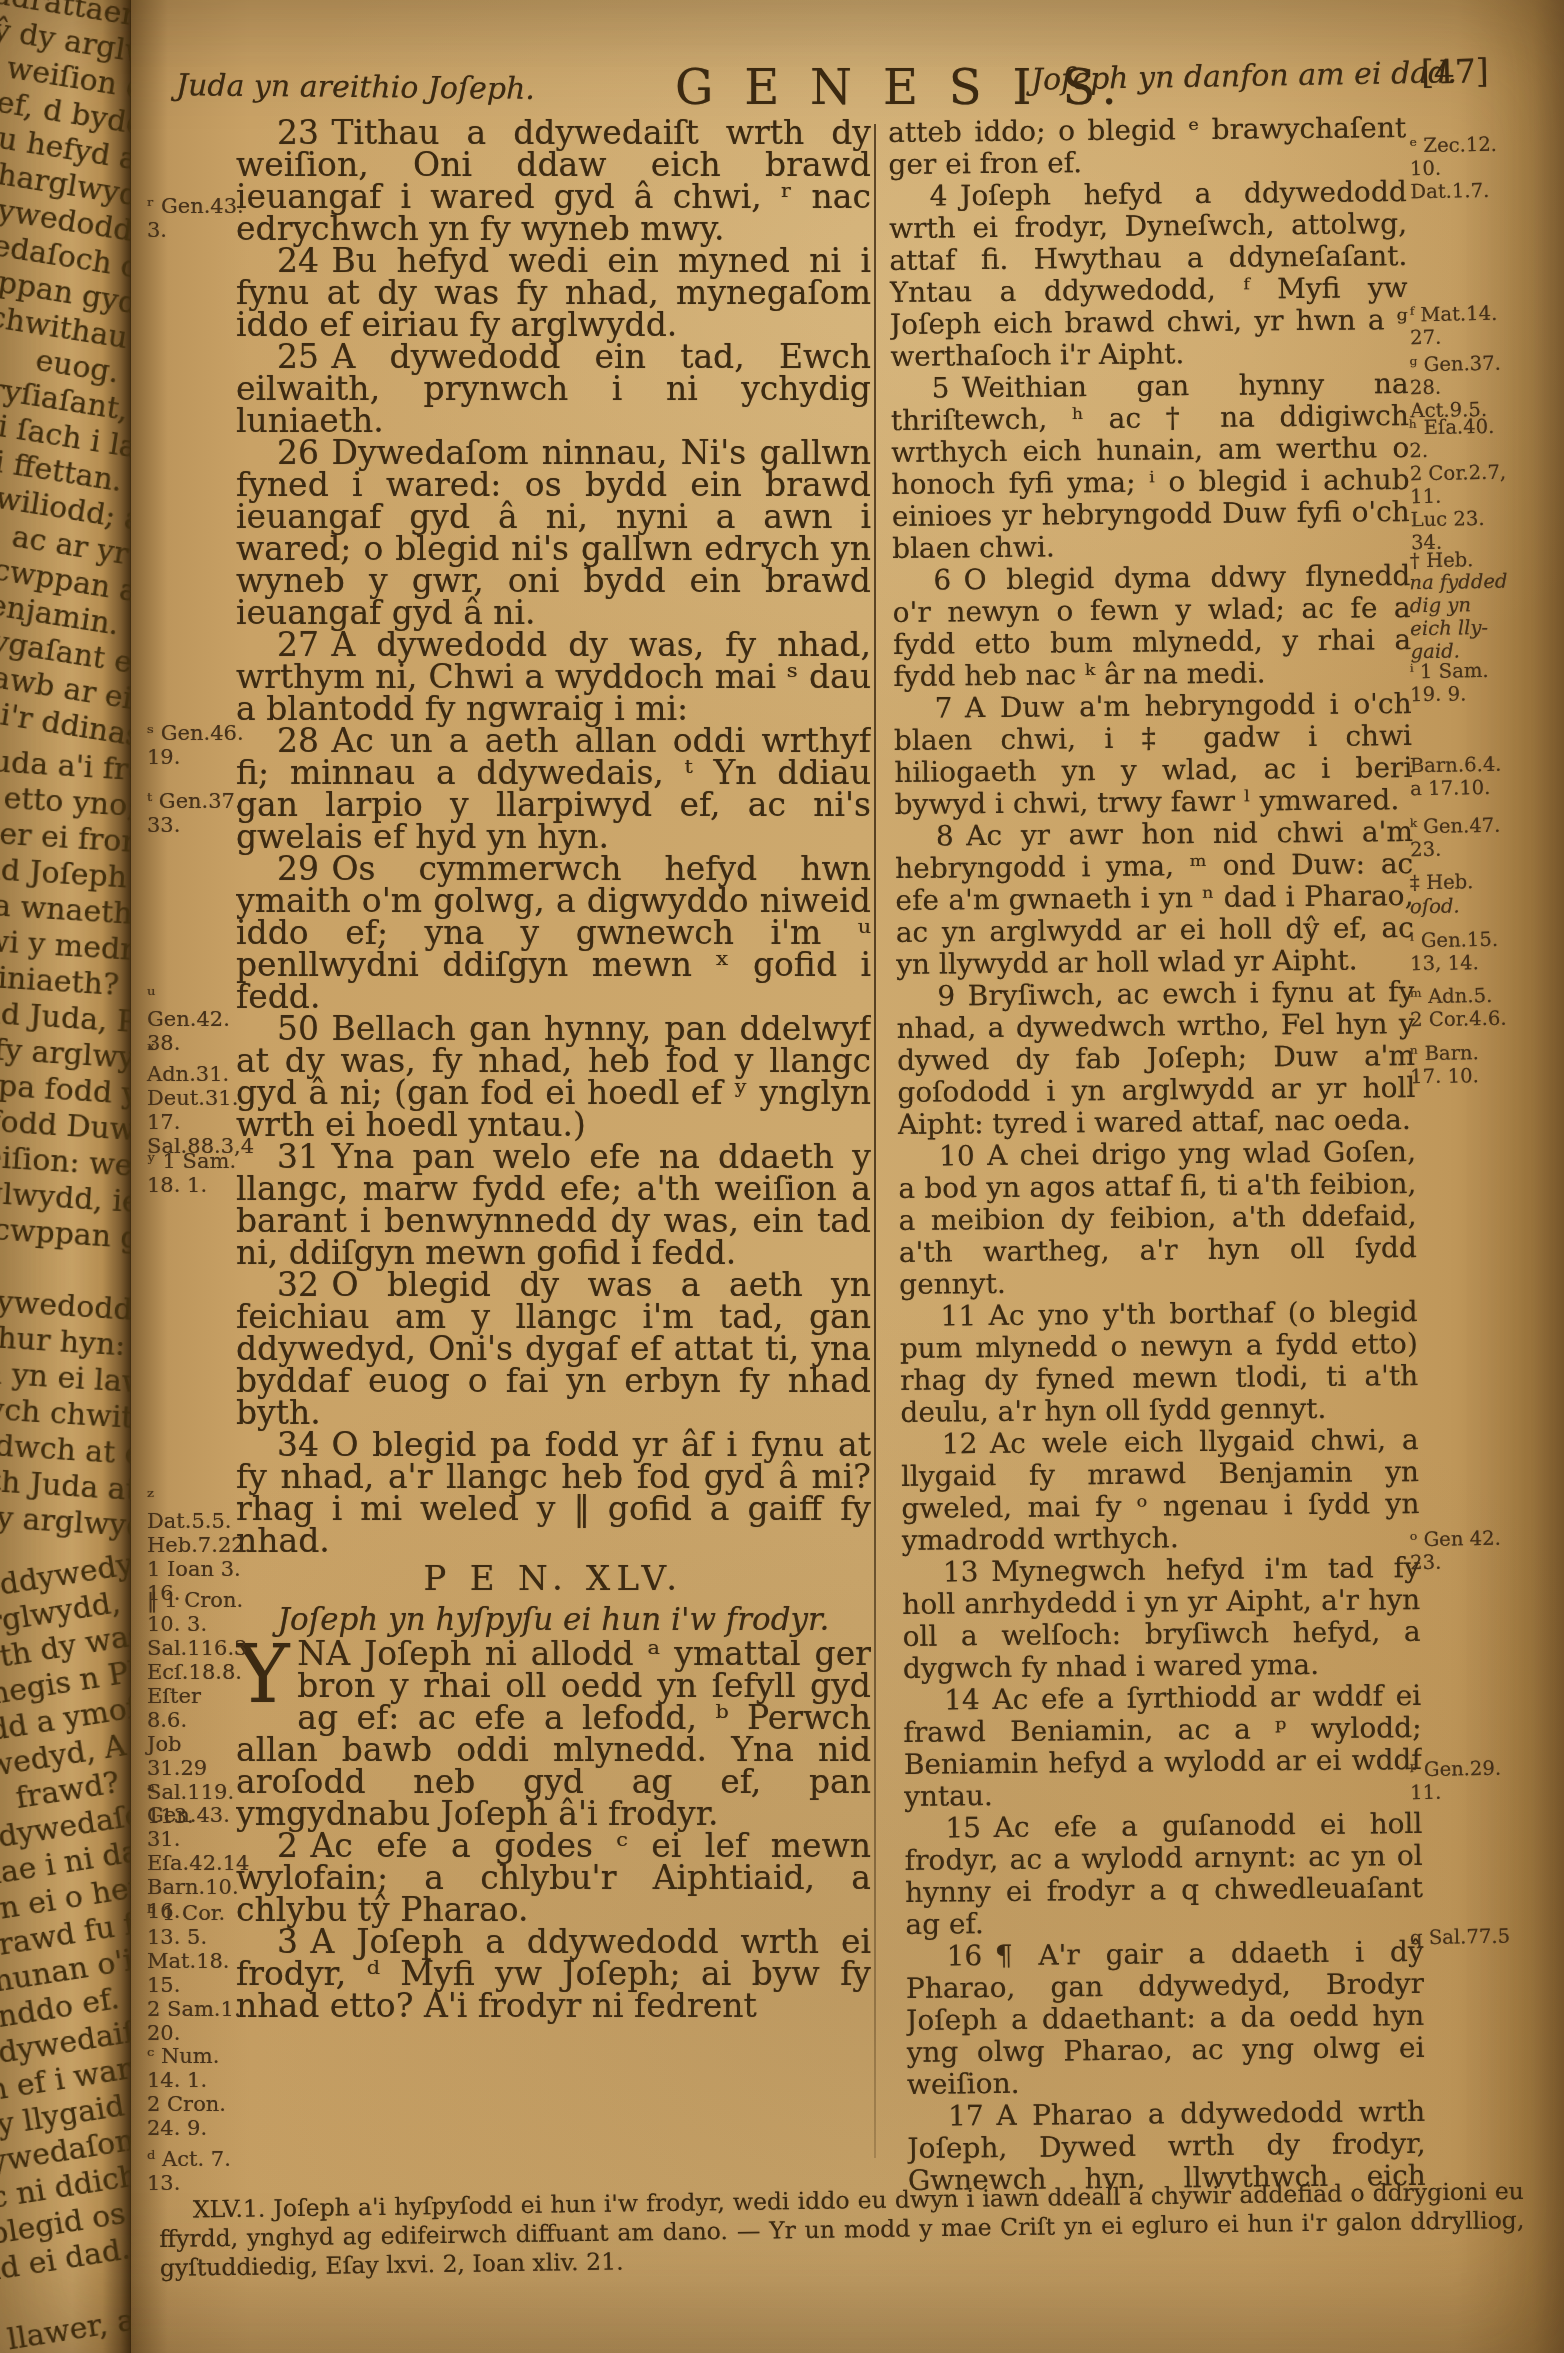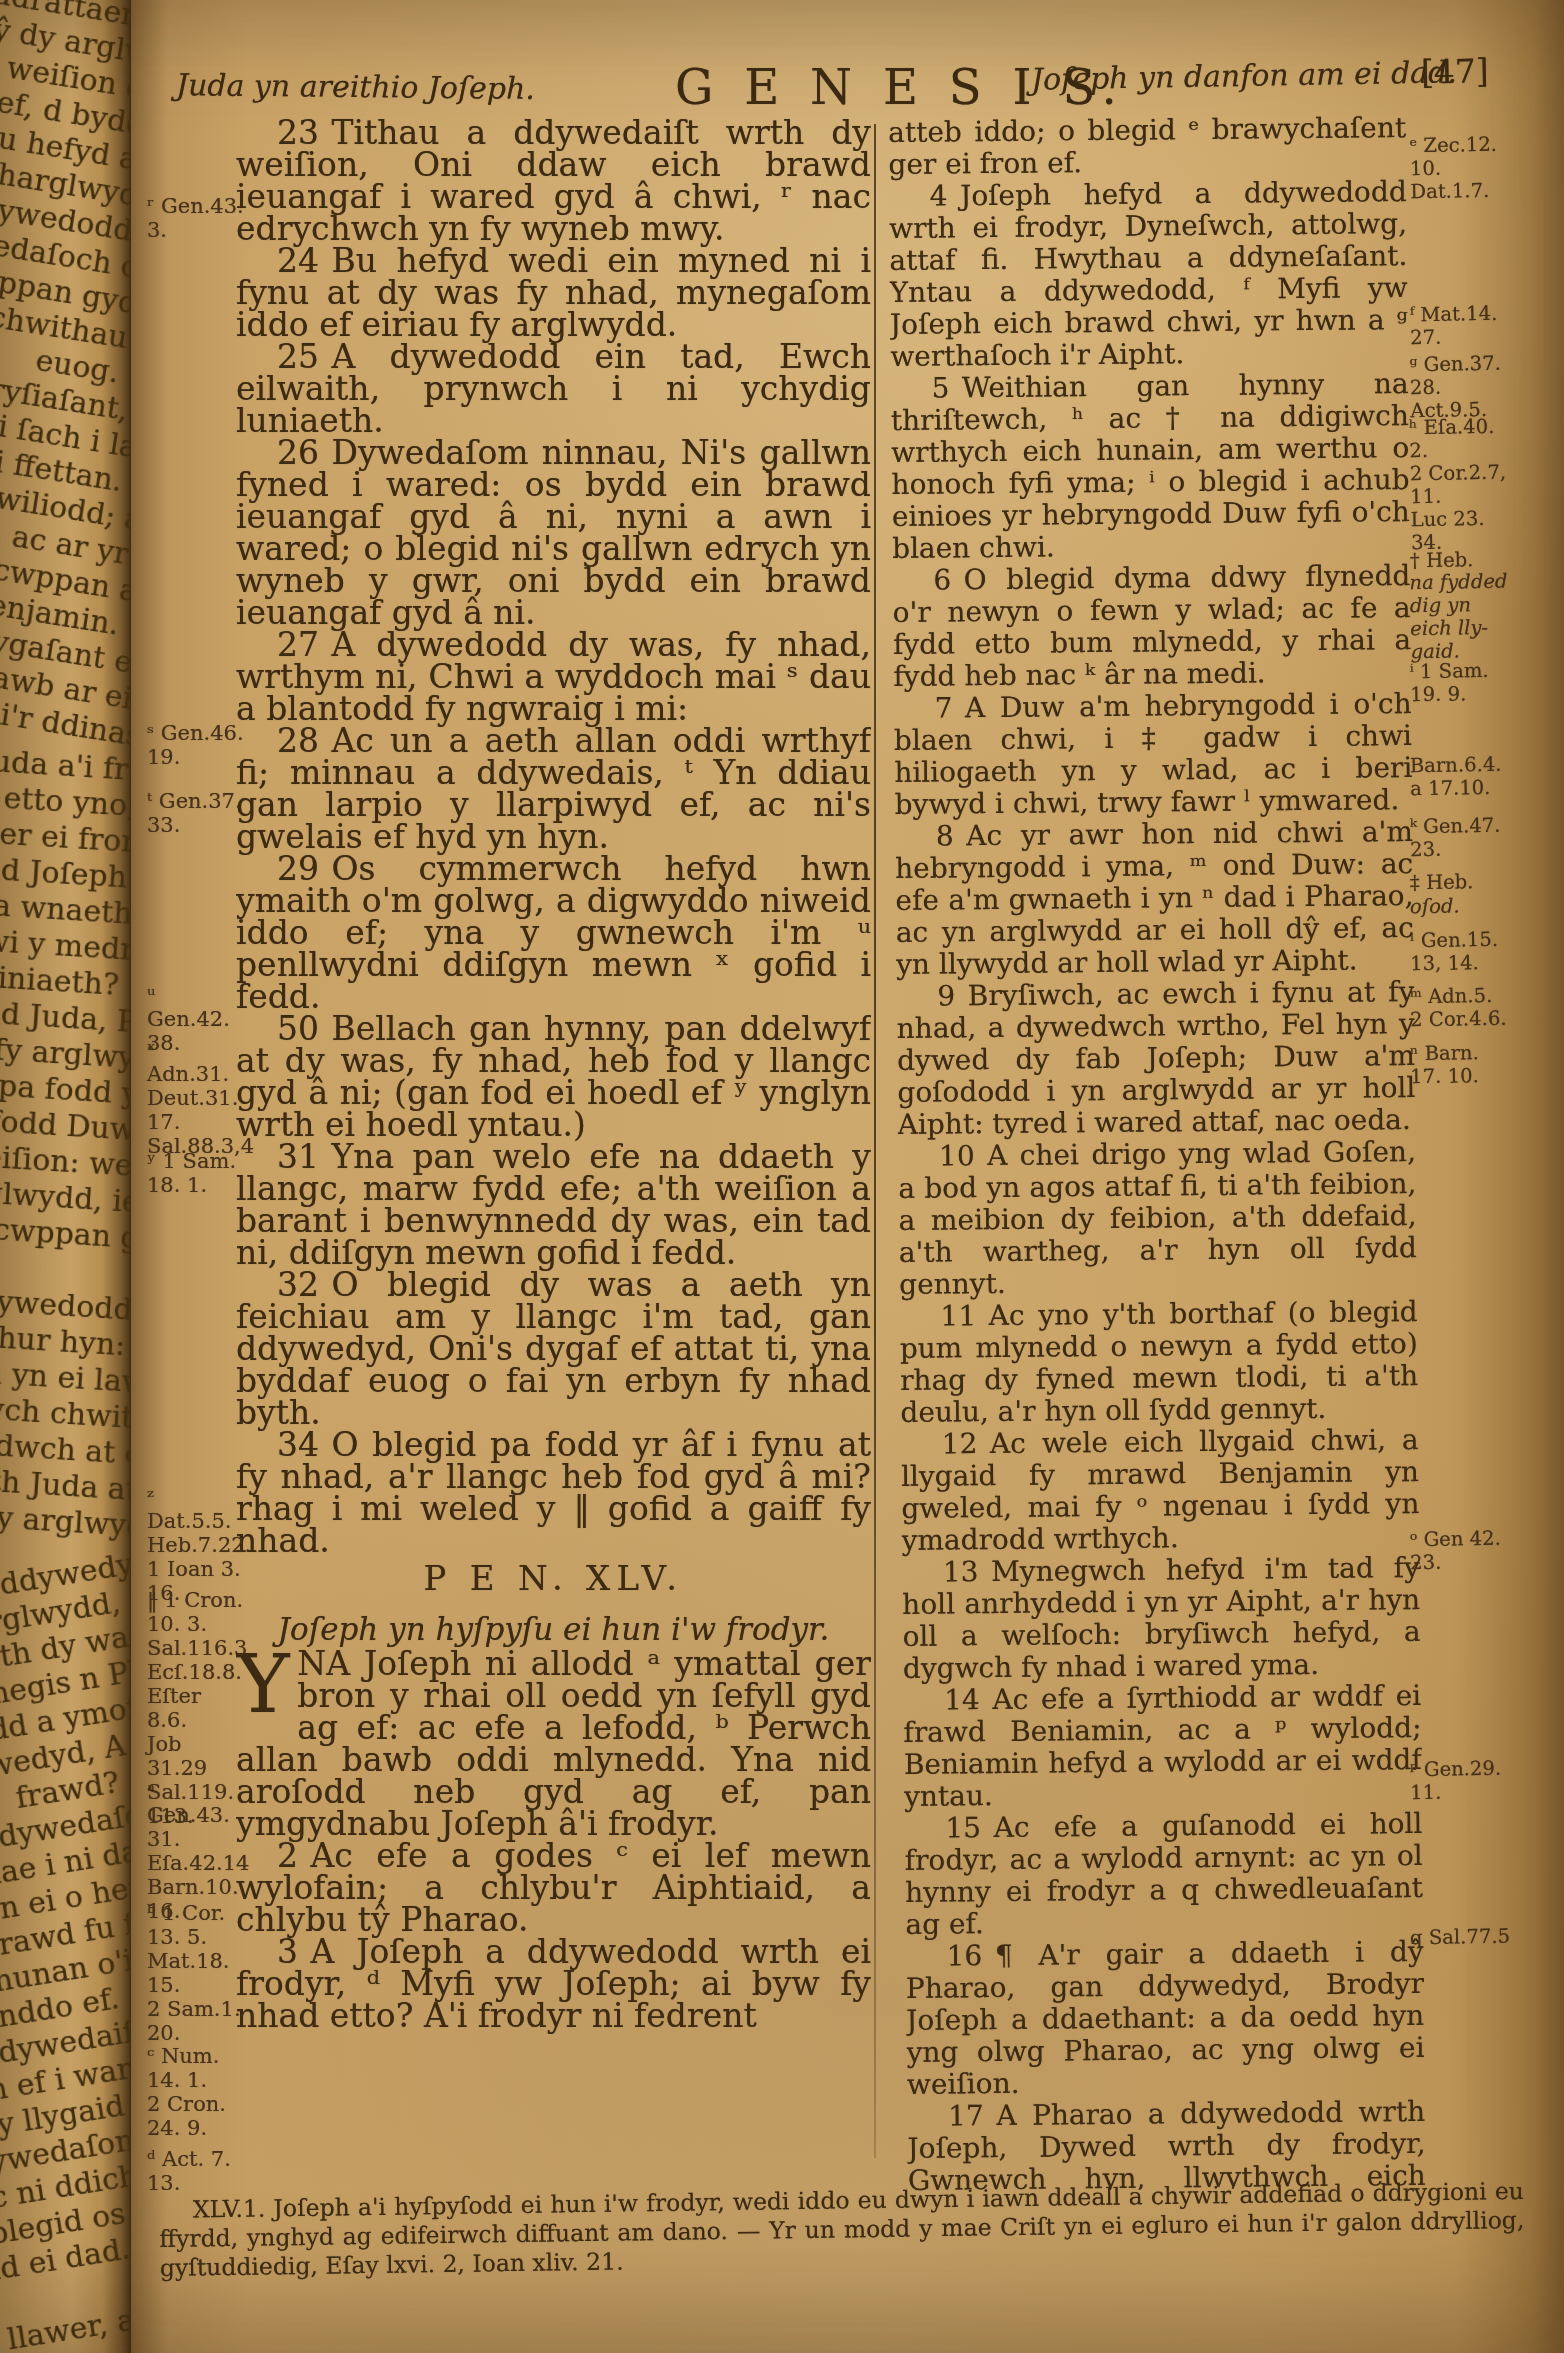--- a/index.html
+++ b/index.html
@@ -35,21 +35,21 @@
   
   .col{position:absolute;top:117px;text-align:justify;overflow:hidden;}
   .col-left{left:236px;width:635px;height:2081px;font-size:33px;line-height:32px;}
   .col-right{left:888px;width:518px;height:2075px;font-size:28px;line-height:32px;transform:rotate(-.55deg);transform-origin:0 0;}
   .verse{margin:0;text-indent:41px;}
   .verse.cont{text-indent:0;}
   .vnum{margin-right:12.5px;margin-top:40px;}
   .col-divider{position:absolute;left:874px;top:124px;width:2.3px;height:2034px;background:linear-gradient(#4a3418,#3f2c12 60%,#5a422058);opacity:.85;}
   
   .pen{margin:4.7px 0 0 0;font-weight:normal;text-align:center;font-size:34px;letter-spacing:6.3px;text-indent:0;}
-  .pen-sub{margin:16px 0 0 0;text-align:center;font-style:italic;font-size:31px;text-indent:0;line-height:38px;}
+  .pen-sub{margin:6px 0 0 0;text-align:center;font-style:italic;font-size:31px;text-indent:0;line-height:38px;}
   .dropcap{float:left;font-size:81px;line-height:66px;padding:3.1px 7.8px 0 0;}
   
   .mnote{position:absolute;white-space:pre-line;line-height:24px;font-size:21px;color:#46311a;}
   .mnote.left{left:139px;width:97px;margin-left:8px;}
   .mnote.right{left:1410px;width:150px;font-size:19.6px;line-height:23px;transform:rotate(-1deg);}
   .mnote.italic{font-style:italic;}
   
   .footnote{position:absolute;left:160px;top:2196px;width:1365px;font-size:23.5px;line-height:29px;
     text-align:justify;text-indent:34px;transform:rotate(-.8deg);transform-origin:0 100%;}
   .ink{text-shadow:0 0 0.8px rgba(50,33,10,.55);}

